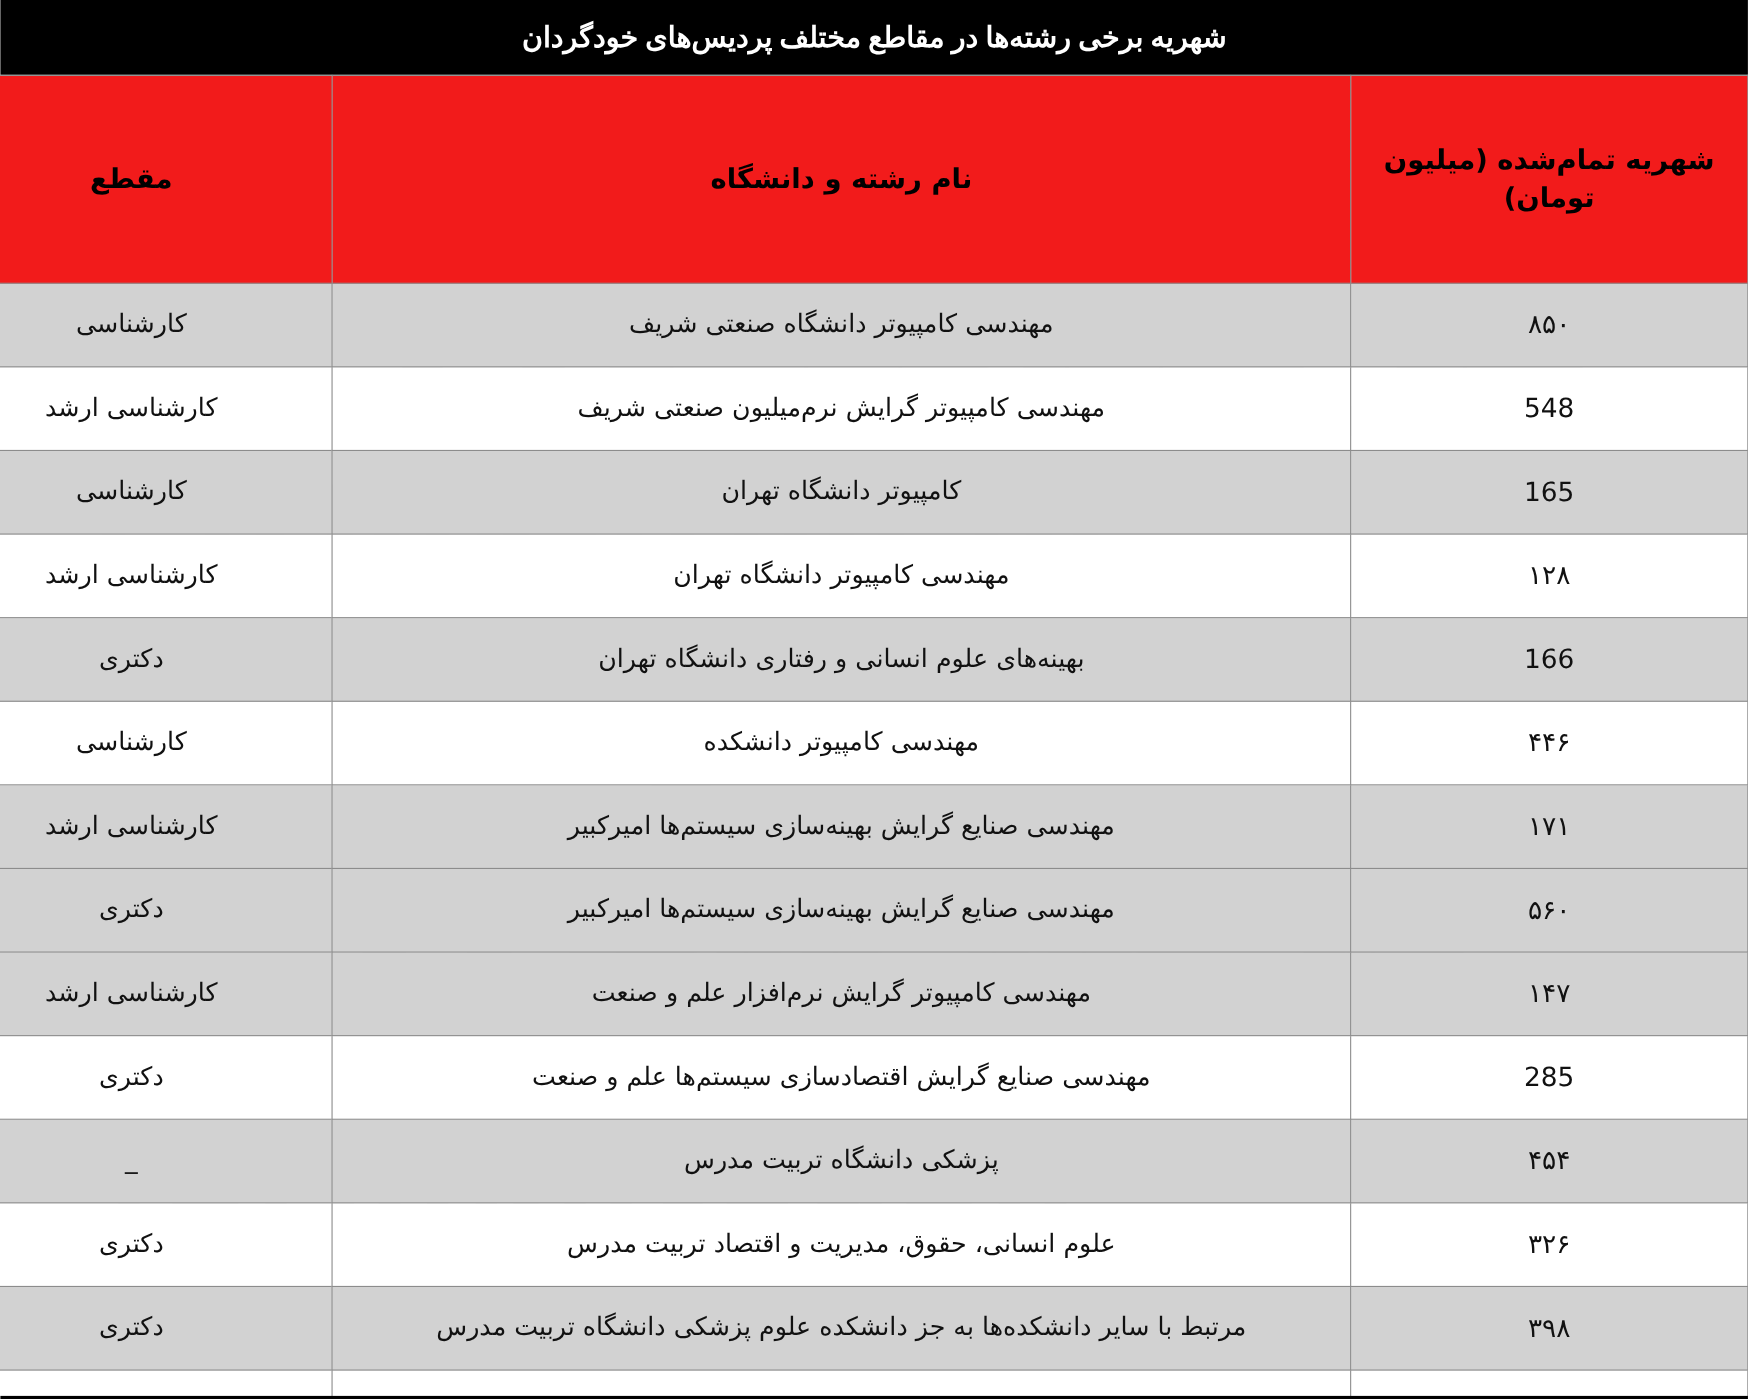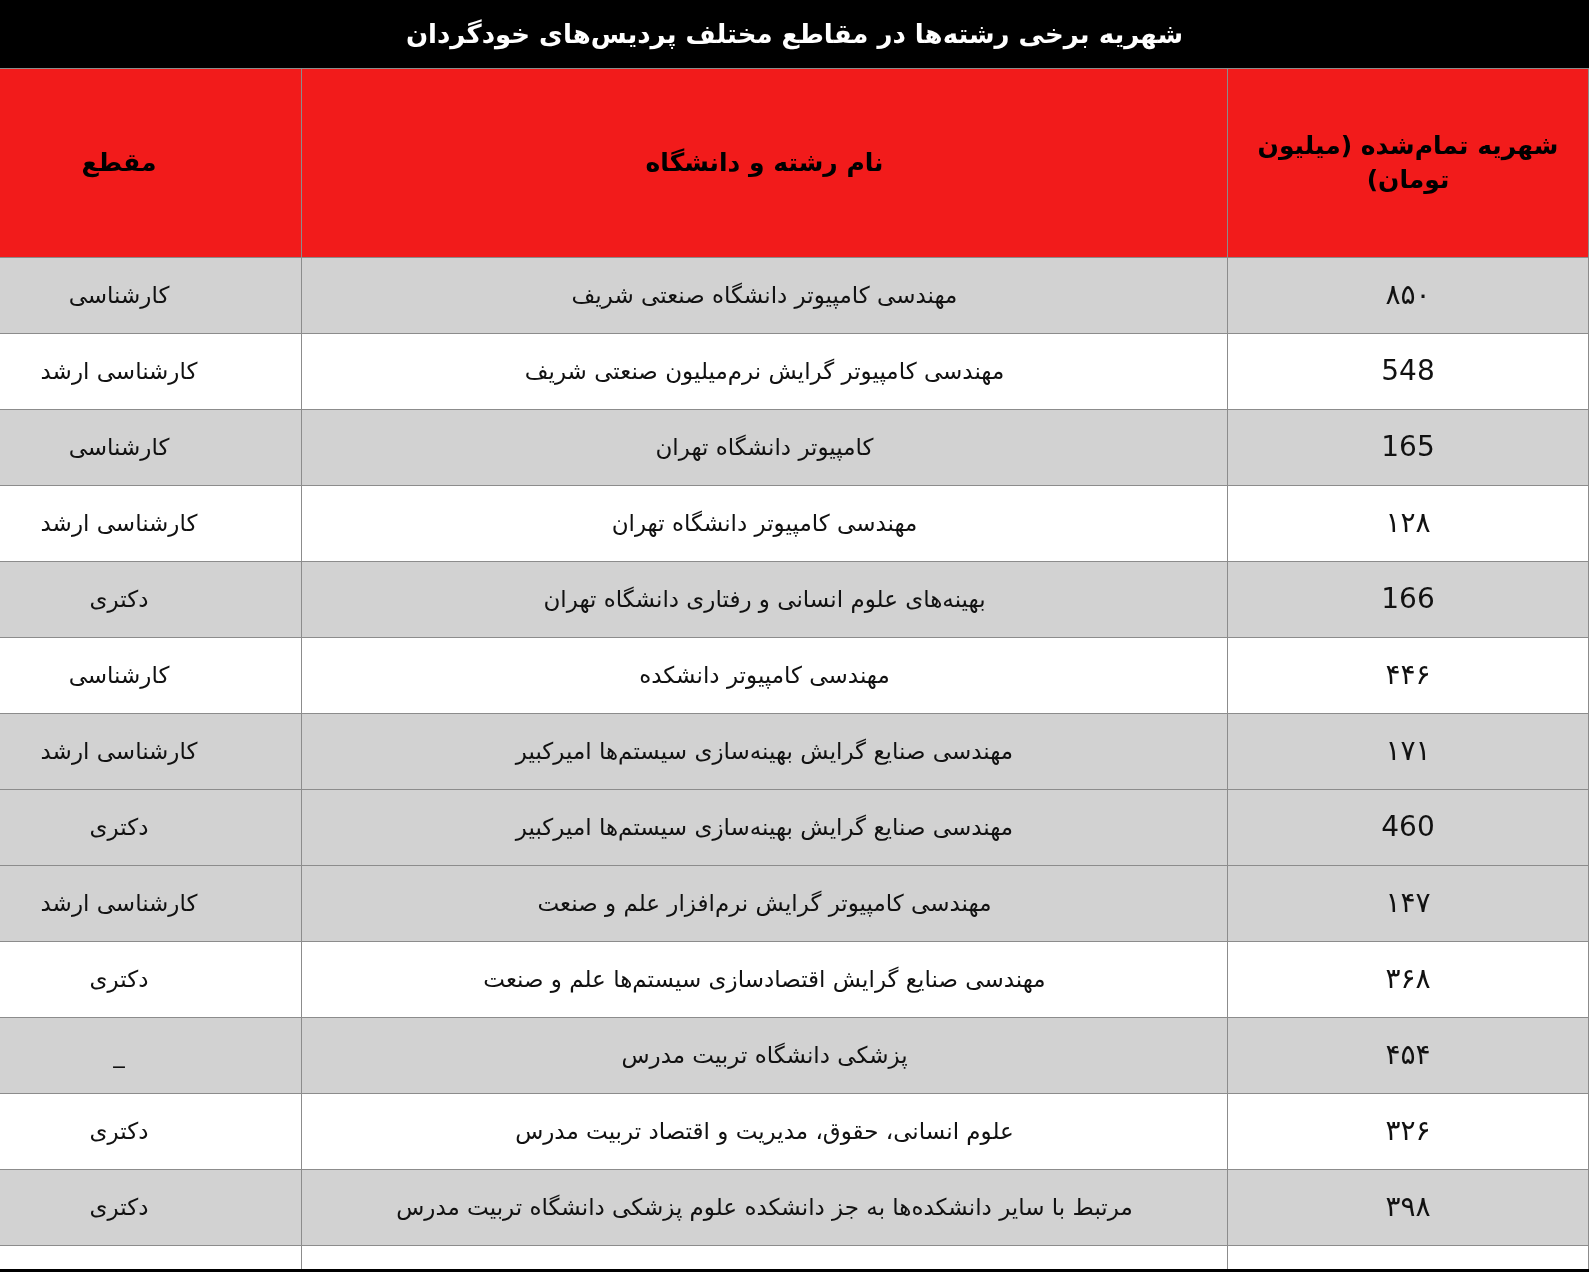--- a/index.html
+++ b/index.html
@@ -73,20 +73,21 @@
     background: #000000;
     color: #ffffff;
     display: flex;
     align-items: center;
     justify-content: center;
     font-size: 26px;
     font-weight: bold;
     text-align: center;
     padding: 0 18px;
     box-sizing: border-box;
+    font-family: Liberation Serif, serif;
   }
 
   
   table.fees {
     position: relative;
     z-index: 4;
     width: 1589px;
     border-collapse: collapse;
     table-layout: fixed;
     background: transparent;
@@ -118,21 +119,21 @@
     font-size: 23px;
     color: #111111;
     height: 67px;
     padding: 4px 14px;
     line-height: 1.3;
   }
 
   tbody tr.shaded td { background: #d2d2d2; }
   tbody tr.plain  td { background: #ffffff; }
 
-  td.fee   { font-size: 28px; }
+  td.fee   { font-size: 24px; }
   td.field { }
   td.level { }
 
   
   .bottom-rule {
     position: absolute;
     left: 0;
     bottom: 0;
     width: 1589px;
     height: 3px;
@@ -192,31 +193,31 @@
         <td class="fee">۴۴۶</td>
         <td class="field">مهندسی کامپیوتر دانشکده</td>
         <td class="level">کارشناسی</td>
       </tr>
       <tr class="shaded">
         <td class="fee">۱۷۱</td>
         <td class="field">مهندسی صنایع گرایش بهینه‌سازی سیستم‌ها امیرکبیر</td>
         <td class="level">کارشناسی ارشد</td>
       </tr>
       <tr class="shaded">
-        <td class="fee">460</td>
+        <td class="fee">۵۶۰</td>
         <td class="field">مهندسی صنایع گرایش بهینه‌سازی سیستم‌ها امیرکبیر</td>
         <td class="level">دکتری</td>
       </tr>
       <tr class="shaded">
         <td class="fee">۱۴۷</td>
         <td class="field">مهندسی کامپیوتر گرایش نرم‌افزار علم و صنعت</td>
         <td class="level">کارشناسی ارشد</td>
       </tr>
       <tr class="plain">
-        <td class="fee">۳۶۸</td>
+        <td class="fee">285</td>
         <td class="field">مهندسی صنایع گرایش اقتصاد‌سازی سیستم‌ها علم و صنعت</td>
         <td class="level">دکتری</td>
       </tr>
       <tr class="shaded">
         <td class="fee">۴۵۴</td>
         <td class="field">پزشکی دانشگاه تربیت مدرس</td>
         <td class="level">_</td>
       </tr>
       <tr class="plain">
         <td class="fee">۳۲۶</td>

